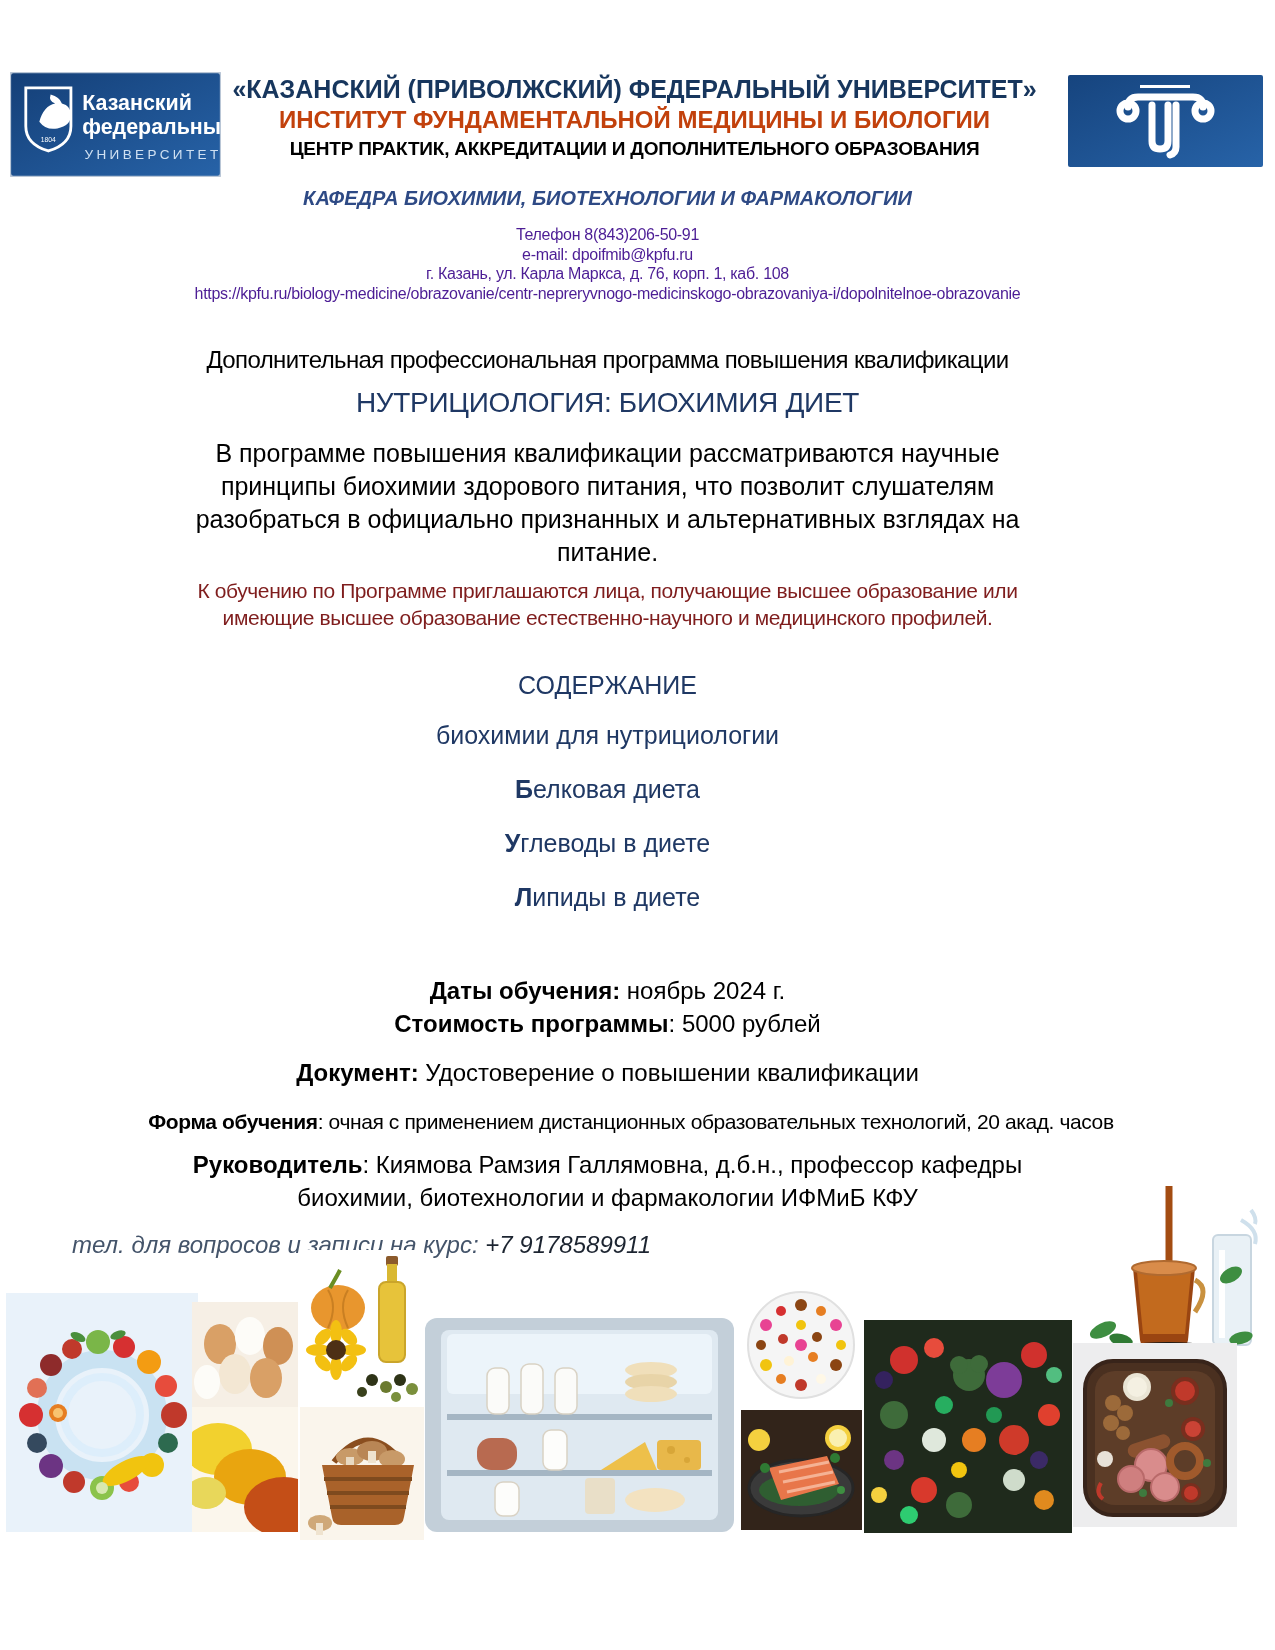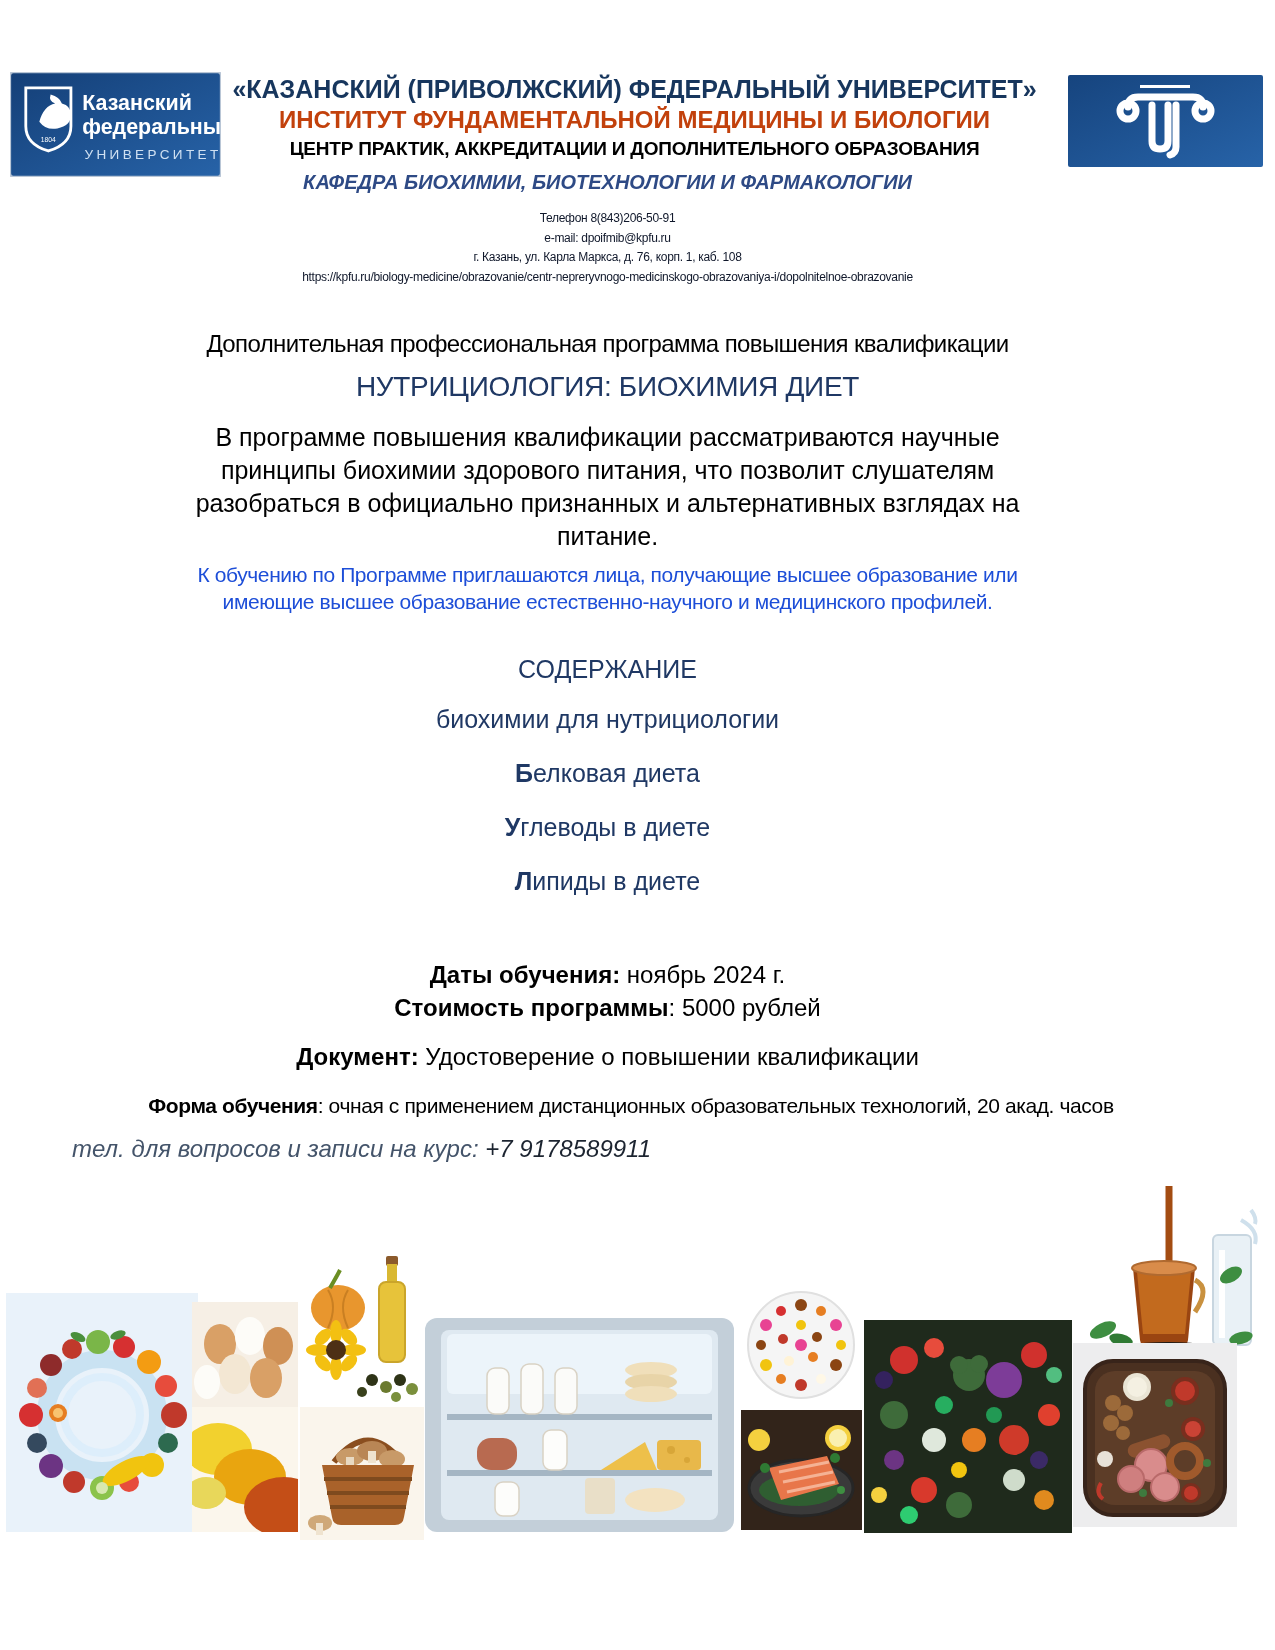--- a/index.html
+++ b/index.html
@@ -8,26 +8,26 @@
     font-family:"Liberation Sans", sans-serif;color:#111;overflow:hidden;
   }
   .header{display:flex;align-items:flex-start;padding:72px 12px 0 10px;}
   .logo-left{width:211px;height:93px;flex:0 0 auto;}
   .logo-right{width:195px;height:92px;flex:0 0 auto;margin-top:3px;}
   .header-center{flex:1;text-align:center;padding:2px 30px 0 10px;}
   .h-line1{font-size:25px;font-weight:bold;color:#17365d;line-height:31px;}
   .h-line2{font-size:24px;font-weight:bold;color:#c2410c;line-height:30px;}
   .h-line3{font-size:19px;font-weight:bold;color:#000;line-height:27px;letter-spacing:-0.2px;}
   .main{padding-right:60px;text-align:center;}
-  .dept{margin-top:4px;font-size:20px;font-weight:bold;font-style:italic;color:#2e4a85;}
-  .contacts{margin-top:15px;font-size:12px;line-height:19.5px;color:#0f172a;letter-spacing:-0.3px;}
+  .dept{margin-top:20px;font-size:20px;font-weight:bold;font-style:italic;color:#2e4a85;}
+  .contacts{margin-top:15px;font-size:16px;line-height:19.5px;color:#4c1d95;letter-spacing:-0.3px;}
   .kind{margin-top:43px;font-size:24px;color:#000;letter-spacing:-0.6px;}
   .title{margin-top:13px;font-size:28px;font-weight:normal;color:#1f3864;letter-spacing:-0.3px;}
   .desc{margin:18px auto 0;max-width:900px;font-size:25px;line-height:33px;color:#000;}
-  .audience{margin:8px auto 0;max-width:845px;font-size:21px;line-height:27px;color:#1d4ed8;letter-spacing:-0.4px;text-align:center;}
+  .audience{margin:8px auto 0;max-width:845px;font-size:21px;line-height:27px;color:#7f1d1d;letter-spacing:-0.4px;text-align:center;}
   .toc-heading{margin-top:40px;font-size:25px;color:#1f3864;}
   .toc-item{margin-top:17px;font-size:25px;color:#1f3864;line-height:37px;}
   .toc-item .lead{font-weight:bold;}
   .block-dates{margin-top:58px;font-size:24px;line-height:33px;color:#000;}
   .block-doc{margin-top:19px;font-size:24px;color:#000;}
   .block-form{margin-top:23px;font-size:21px;color:#000;letter-spacing:-0.4px;padding-left:47px;}
   .block-head{margin:14px auto 0;max-width:920px;font-size:24px;line-height:33px;color:#000;}
   .lbl{font-weight:bold;}
   .phone-line{margin-top:17px;text-align:left;padding-left:72px;font-size:24px;font-style:italic;color:#44546a;}
   .phone-line .num{color:#1c2430;}
@@ -131,20 +131,23 @@
   </div>
 
   <div class="block-doc">
     <span class="lbl">Документ:</span><span> Удостоверение о повышении квалификации</span>
   </div>
 
   <div class="block-form">
     <span class="lbl">Форма обучения</span><span>: очная с применением дистанционных образовательных технологий, 20 акад. часов</span>
   </div>
 
+  <div class="block-head">
+    <span class="lbl">Руководитель</span><span>: Киямова Рамзия Галлямовна, д.б.н., профессор кафедры биохимии, биотехнологии и фармакологии ИФМиБ КФУ</span>
+  </div>
 
   <div class="phone-line">
     <span>тел. для вопросов и записи на курс: </span><span class="num">+7 9178589911</span>
   </div>
 </div>
 
 <div class="strip">
 
   <div class="tile" style="left:6px;top:133px;width:192px;height:239px;">
     <svg viewBox="0 0 192 239">

